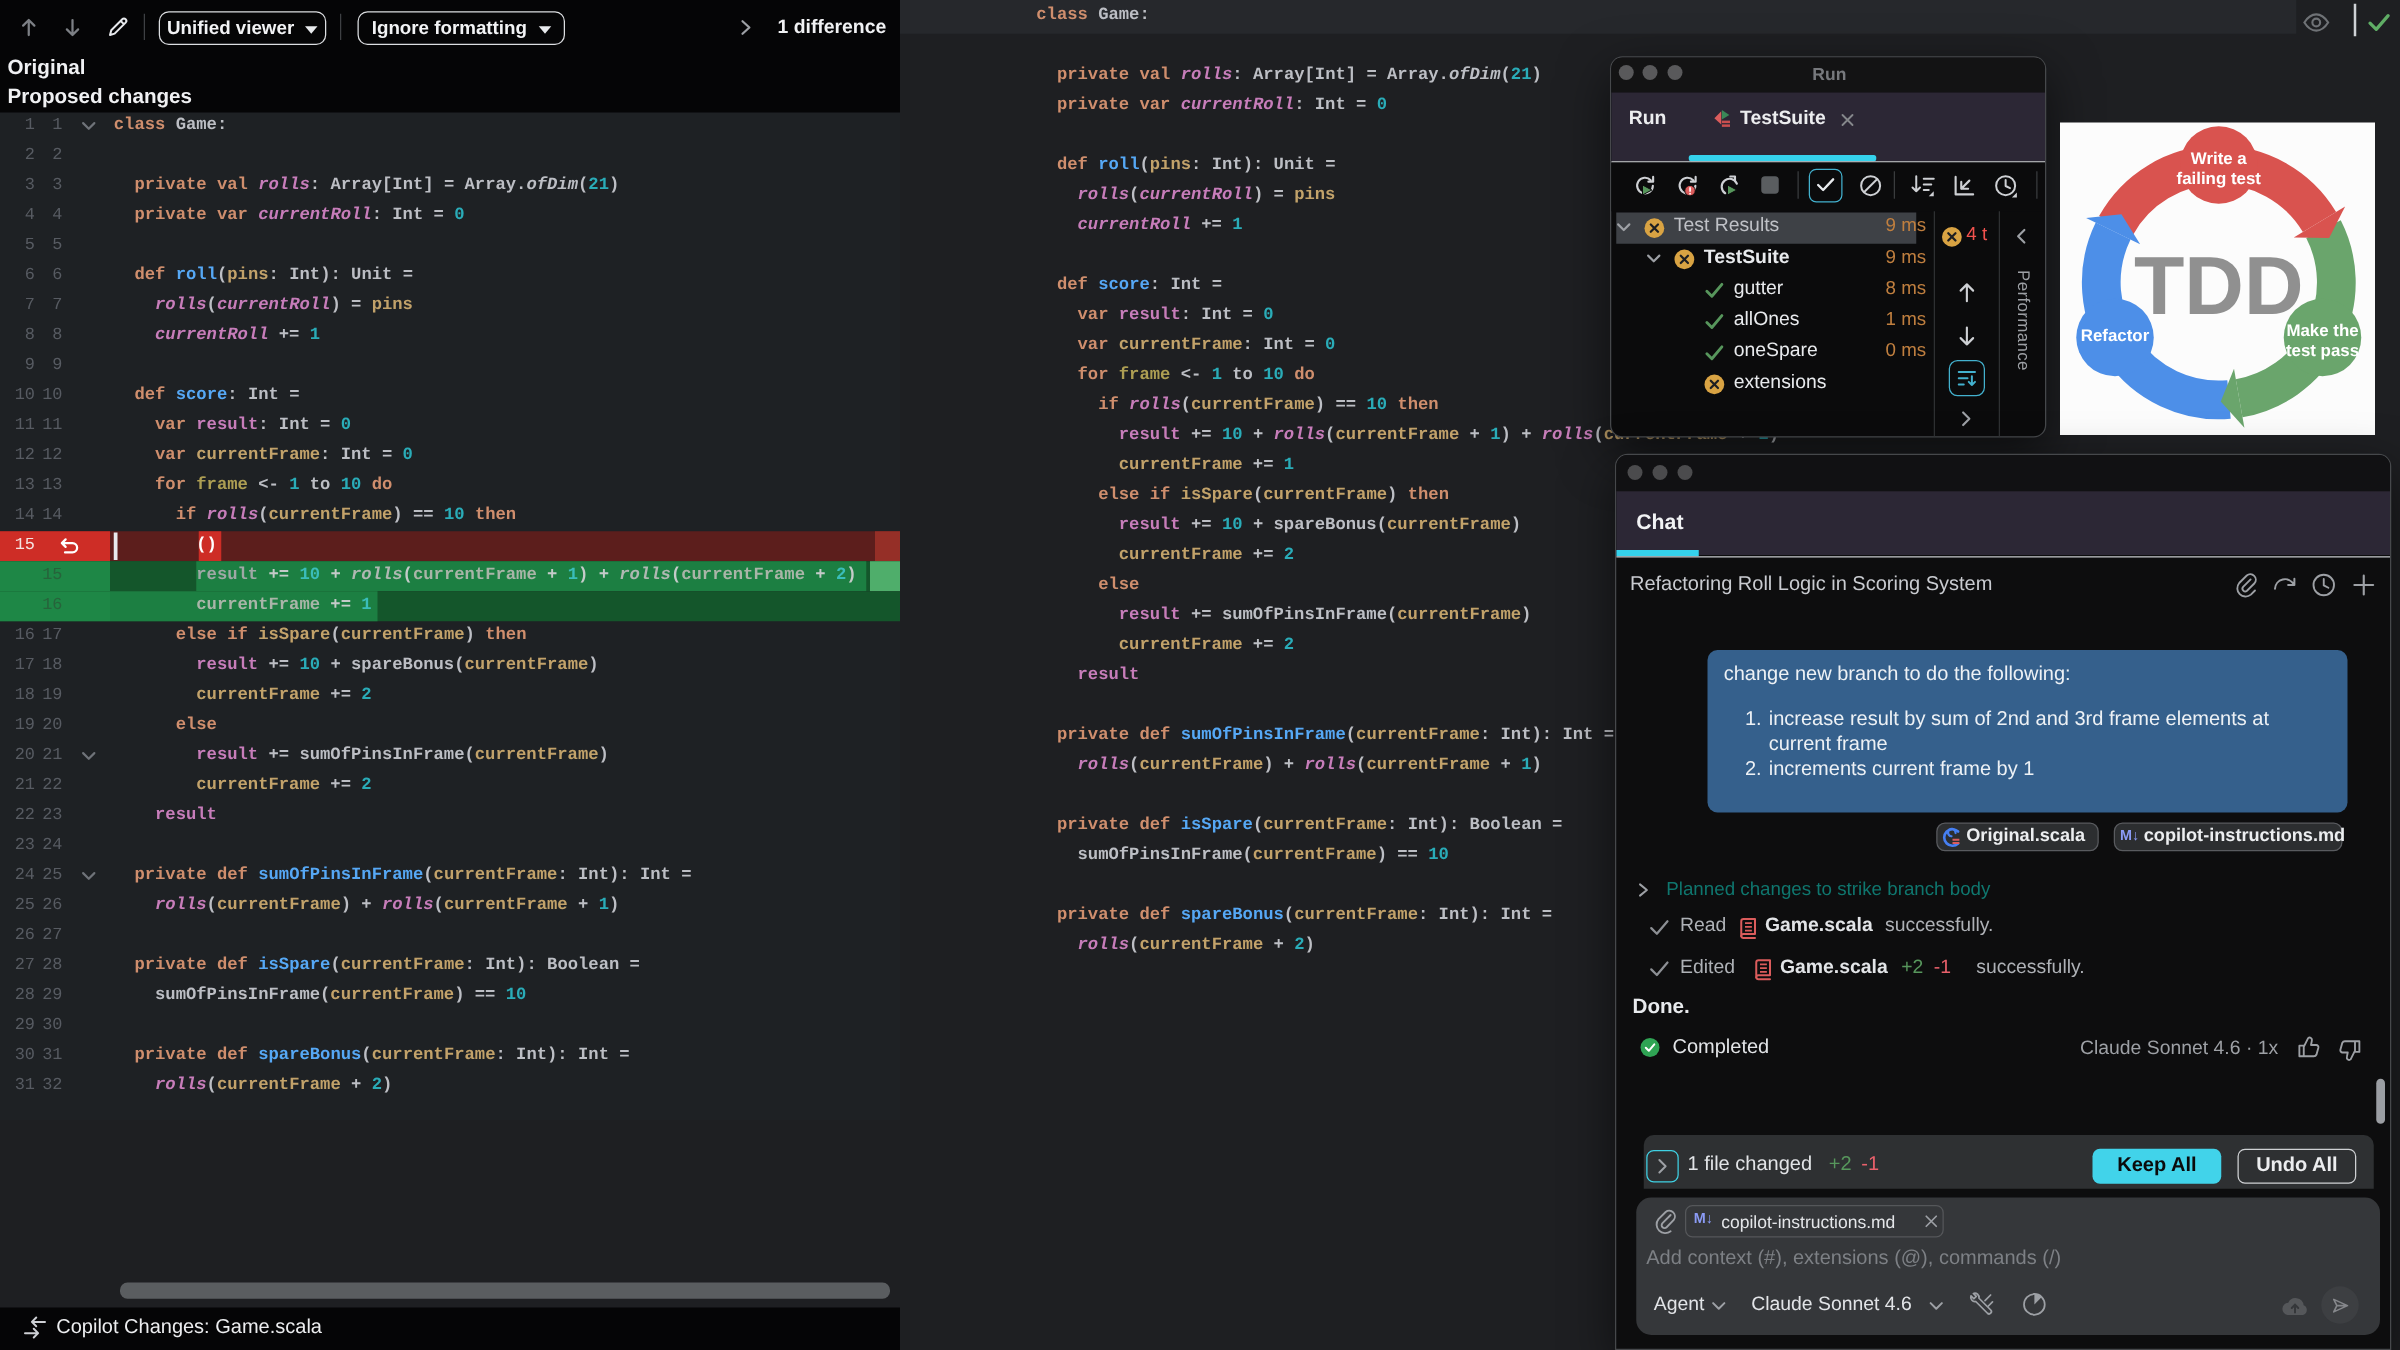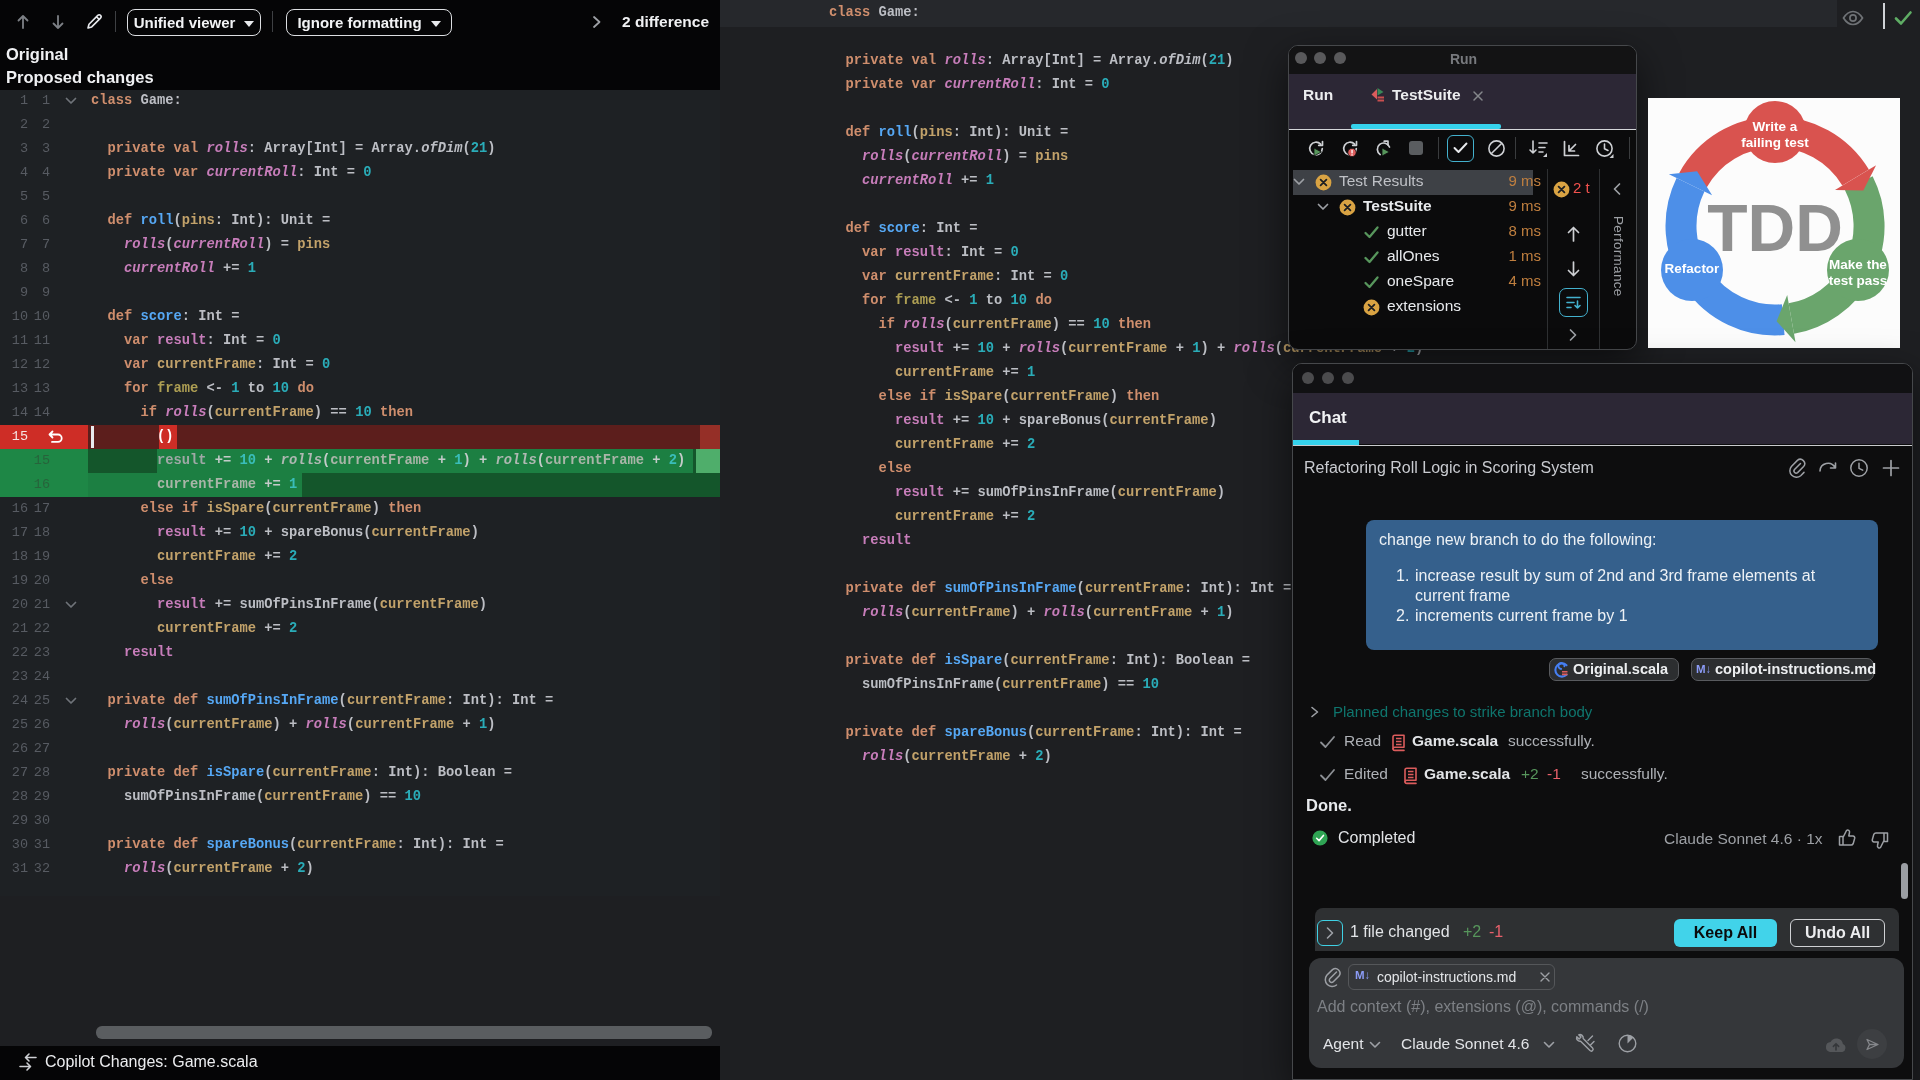--- a/index.html
+++ b/index.html
@@ -56,21 +56,21 @@
 <svg style="left:85px;top:12px" width="19" height="19" viewBox="0 0 19 19">
 <path d="M3 16 L4 12.2 L12.8 3.4 A1.9 1.9 0 0 1 15.5 6.1 L6.7 14.9 Z M11.5 4.7 L14.2 7.4" fill="none" stroke="#E8EAED" stroke-width="1.6" stroke-linecap="round" stroke-linejoin="round"></path>
       </svg>
 <div class="abs" style="left:115px;top:11px;width:1px;height:21px;background:#3E4043"></div>
 <div class="abs" style="left:272px;top:11px;width:1px;height:21px;background:#3E4043"></div>
 <div class="abs" style="left:127px;top:9px;width:134px;height:27px;border:1.5px solid #DCDEE1;border-radius:8px;color:#F2F3F5;font-size:15px;font-weight:700;display:flex;align-items:center;justify-content:center;white-space:nowrap;gap:9px">Unified viewer<span style="width:0;height:0;border-left:5.5px solid transparent;border-right:5.5px solid transparent;border-top:6.5px solid #E8EAED;margin-top:2px"></span></div>
 <div class="abs" style="left:286px;top:9px;width:166px;height:27px;border:1.5px solid #DCDEE1;border-radius:8px;color:#F2F3F5;font-size:15px;font-weight:700;display:flex;align-items:center;justify-content:center;white-space:nowrap;gap:9px">Ignore formatting<span style="width:0;height:0;border-left:5.5px solid transparent;border-right:5.5px solid transparent;border-top:6.5px solid #E8EAED;margin-top:2px"></span></div>
 <svg style="left:590px;top:14px" width="13" height="16" viewBox="0 0 13 16">
 <path d="M4 3 L9.5 8 L4 13" fill="none" stroke="#9DA0A5" stroke-width="1.8" stroke-linecap="round" stroke-linejoin="round"></path>
       </svg>
-<div class="abs" style="left:622px;top:13px;color:#F0F1F3;font-size:15.5px;font-weight:700">2 difference</div>
+<div class="abs" style="left:622px;top:13px;color:#F0F1F3;font-size:15.5px;font-weight:700">1 difference</div>
 <div class="abs" style="left:6px;top:45px;color:#F0F1F3;font-size:16.5px;font-weight:700">Original</div>
 <div class="abs" style="left:6px;top:68px;color:#F0F1F3;font-size:16.5px;font-weight:700">Proposed changes</div>
 </div>
 <div class="abs" style="left:0;top:425px;width:720px;height:24px;background:#5C1E1C"></div>
 <div class="abs" style="left:0;top:425px;width:88px;height:24px;background:#CE2D26"></div>
 <div class="abs" style="left:159px;top:425px;width:18px;height:24px;background:#CE2D26"></div>
 <div class="abs" style="left:700px;top:425px;width:20px;height:24px;background:#952F27"></div>
 <div class="abs" style="left:91px;top:426px;width:2.5px;height:22px;background:#E8EAED"></div>
 <div class="abs" style="left:0;top:449px;width:720px;height:24px;background:#14562B"></div>
 <div class="abs" style="left:0;top:449px;width:88px;height:24px;background:#1E8746"></div>
@@ -279,33 +279,33 @@
 <div class="abs" style="left:190px;top:176px;width:62px;text-align:right;color:#C07F3F;font-size:15px">8 ms</div>
 <svg style="left:74px;top:203px" width="17" height="17" viewBox="0 0 17 17">
 <path d="M2.5 9 L6.5 13 L14.5 3.5" fill="none" stroke="#57965C" stroke-width="2.3" stroke-linecap="round" stroke-linejoin="round"></path>
     </svg>
 <div class="abs" style="left:98px;top:201px;color:#E8EAED;font-size:15.5px;font-weight:400">allOnes</div>
 <div class="abs" style="left:190px;top:201px;width:62px;text-align:right;color:#C07F3F;font-size:15px">1 ms</div>
 <svg style="left:74px;top:228px" width="17" height="17" viewBox="0 0 17 17">
 <path d="M2.5 9 L6.5 13 L14.5 3.5" fill="none" stroke="#57965C" stroke-width="2.3" stroke-linecap="round" stroke-linejoin="round"></path>
     </svg>
 <div class="abs" style="left:98px;top:226px;color:#E8EAED;font-size:15.5px;font-weight:400">oneSpare</div>
-<div class="abs" style="left:190px;top:226px;width:62px;text-align:right;color:#C07F3F;font-size:15px">4 ms</div>
+<div class="abs" style="left:190px;top:226px;width:62px;text-align:right;color:#C07F3F;font-size:15px">0 ms</div>
 <svg style="left:73.5px;top:252.5px" width="17.0" height="17.0" viewBox="0 0 20 20">
 <circle cx="10" cy="10" r="9.3" fill="#D9A343"></circle>
 <path d="M6.6 6.6 L13.4 13.4 M13.4 6.6 L6.6 13.4" stroke="#1E1F22" stroke-width="2.1" stroke-linecap="round"></path>
     </svg>
 <div class="abs" style="left:98px;top:251px;color:#E8EAED;font-size:15.5px;font-weight:400">extensions</div>
 <div class="abs" style="left:258px;top:123px;width:1px;height:182px;background:#2E3032"></div>
 <div class="abs" style="left:310px;top:123px;width:1px;height:182px;background:#2E3032"></div>
 <svg style="left:263.5px;top:134.5px" width="17.0" height="17.0" viewBox="0 0 20 20">
 <circle cx="10" cy="10" r="9.3" fill="#D9A343"></circle>
 <path d="M6.6 6.6 L13.4 13.4 M13.4 6.6 L6.6 13.4" stroke="#1E1F22" stroke-width="2.1" stroke-linecap="round"></path>
     </svg>
-<div class="abs" style="left:284px;top:133px;color:#F2524E;font-size:15px">2 t</div>
+<div class="abs" style="left:284px;top:133px;color:#F2524E;font-size:15px">4 t</div>
 <svg style="left:276px;top:179px" width="17" height="18" viewBox="0 0 17 18">
 <path d="M8.5 16 L8.5 2.5 M3.5 7.5 L8.5 2.5 L13.5 7.5" fill="none" stroke="#CED0D4" stroke-width="1.7" stroke-linecap="round" stroke-linejoin="round"></path>
     </svg>
 <svg style="left:276px;top:214px" width="17" height="18" viewBox="0 0 17 18">
 <path d="M8.5 2 L8.5 15.5 M3.5 10.5 L8.5 15.5 L13.5 10.5" fill="none" stroke="#CED0D4" stroke-width="1.7" stroke-linecap="round" stroke-linejoin="round"></path>
     </svg>
 <div class="abs" style="left:270px;top:242px;width:29px;height:29px;border:1.6px solid #43B1CE;border-radius:7px"></div>
 <svg style="left:276px;top:248px" width="17" height="17" viewBox="0 0 17 17">
 <path d="M2 3.5 H15 M2 8.5 H9 M2 13.5 H6" stroke="#43B1CE" stroke-width="1.6" stroke-linecap="round"></path>
 <path d="M12.5 7 L12.5 14 M10 11.5 L12.5 14 L15 11.5" fill="none" stroke="#43B1CE" stroke-width="1.6" stroke-linecap="round" stroke-linejoin="round"></path>

